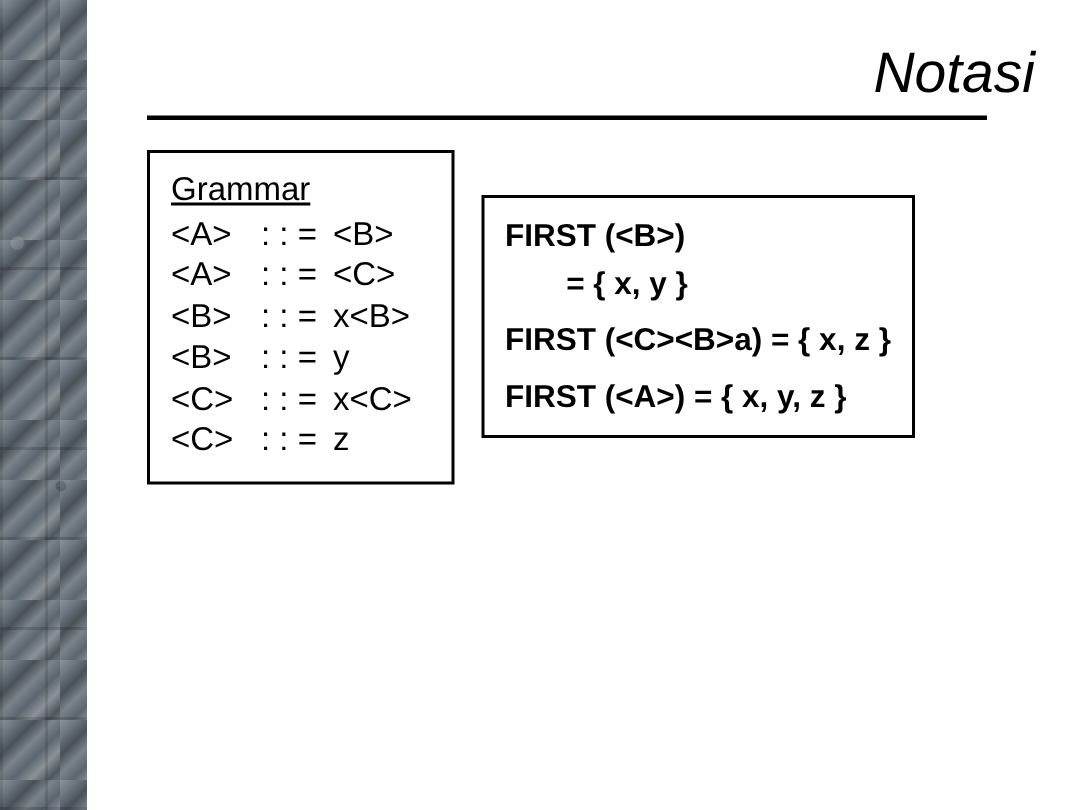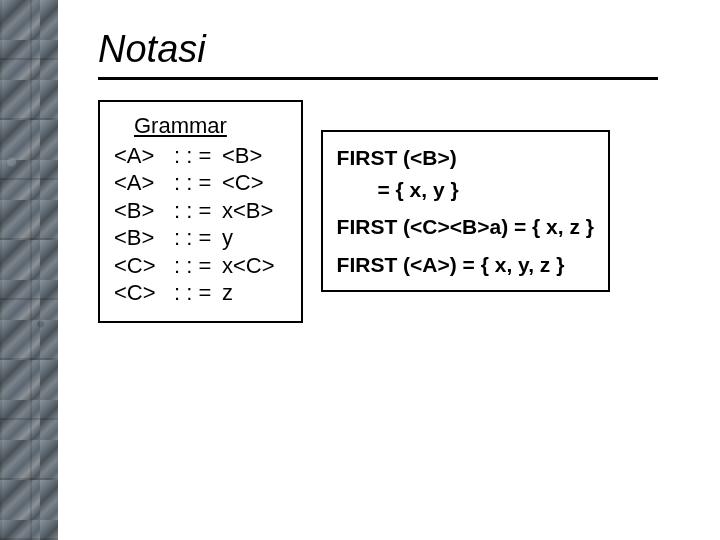--- a/index.html
+++ b/index.html
@@ -36,20 +36,21 @@
     right: 0;
     bottom: 0;
     padding: 28px 30px 20px 40px;
   }
   .title {
     font-family: "Comic Sans MS", cursive, sans-serif;
     font-style: italic;
     font-size: 38px;
     color: #000;
     margin-bottom: 6px;
+    text-align: right;
   }
   .title-rule {
     border: none;
     border-top: 3px solid #000;
     margin-bottom: 20px;
     width: 560px;
   }
   .cols {
     display: flex;
     gap: 18px;
@@ -59,21 +60,20 @@
     border: 2px solid #000;
     padding: 10px 26px 14px 14px;
     font-family: Arial, sans-serif;
     font-size: 22px;
     line-height: 1.25;
     color: #000;
   }
   .grammar-header {
     text-decoration: underline;
     margin-bottom: 2px;
-    margin-left: 20px;
   }
   .grammar-row {
     display: flex;
   }
   .g-lhs { width: 60px; }
   .g-op { width: 48px; }
   .first-box {
     border: 2px solid #000;
     padding: 10px 14px;
     font-family: Arial, sans-serif;

